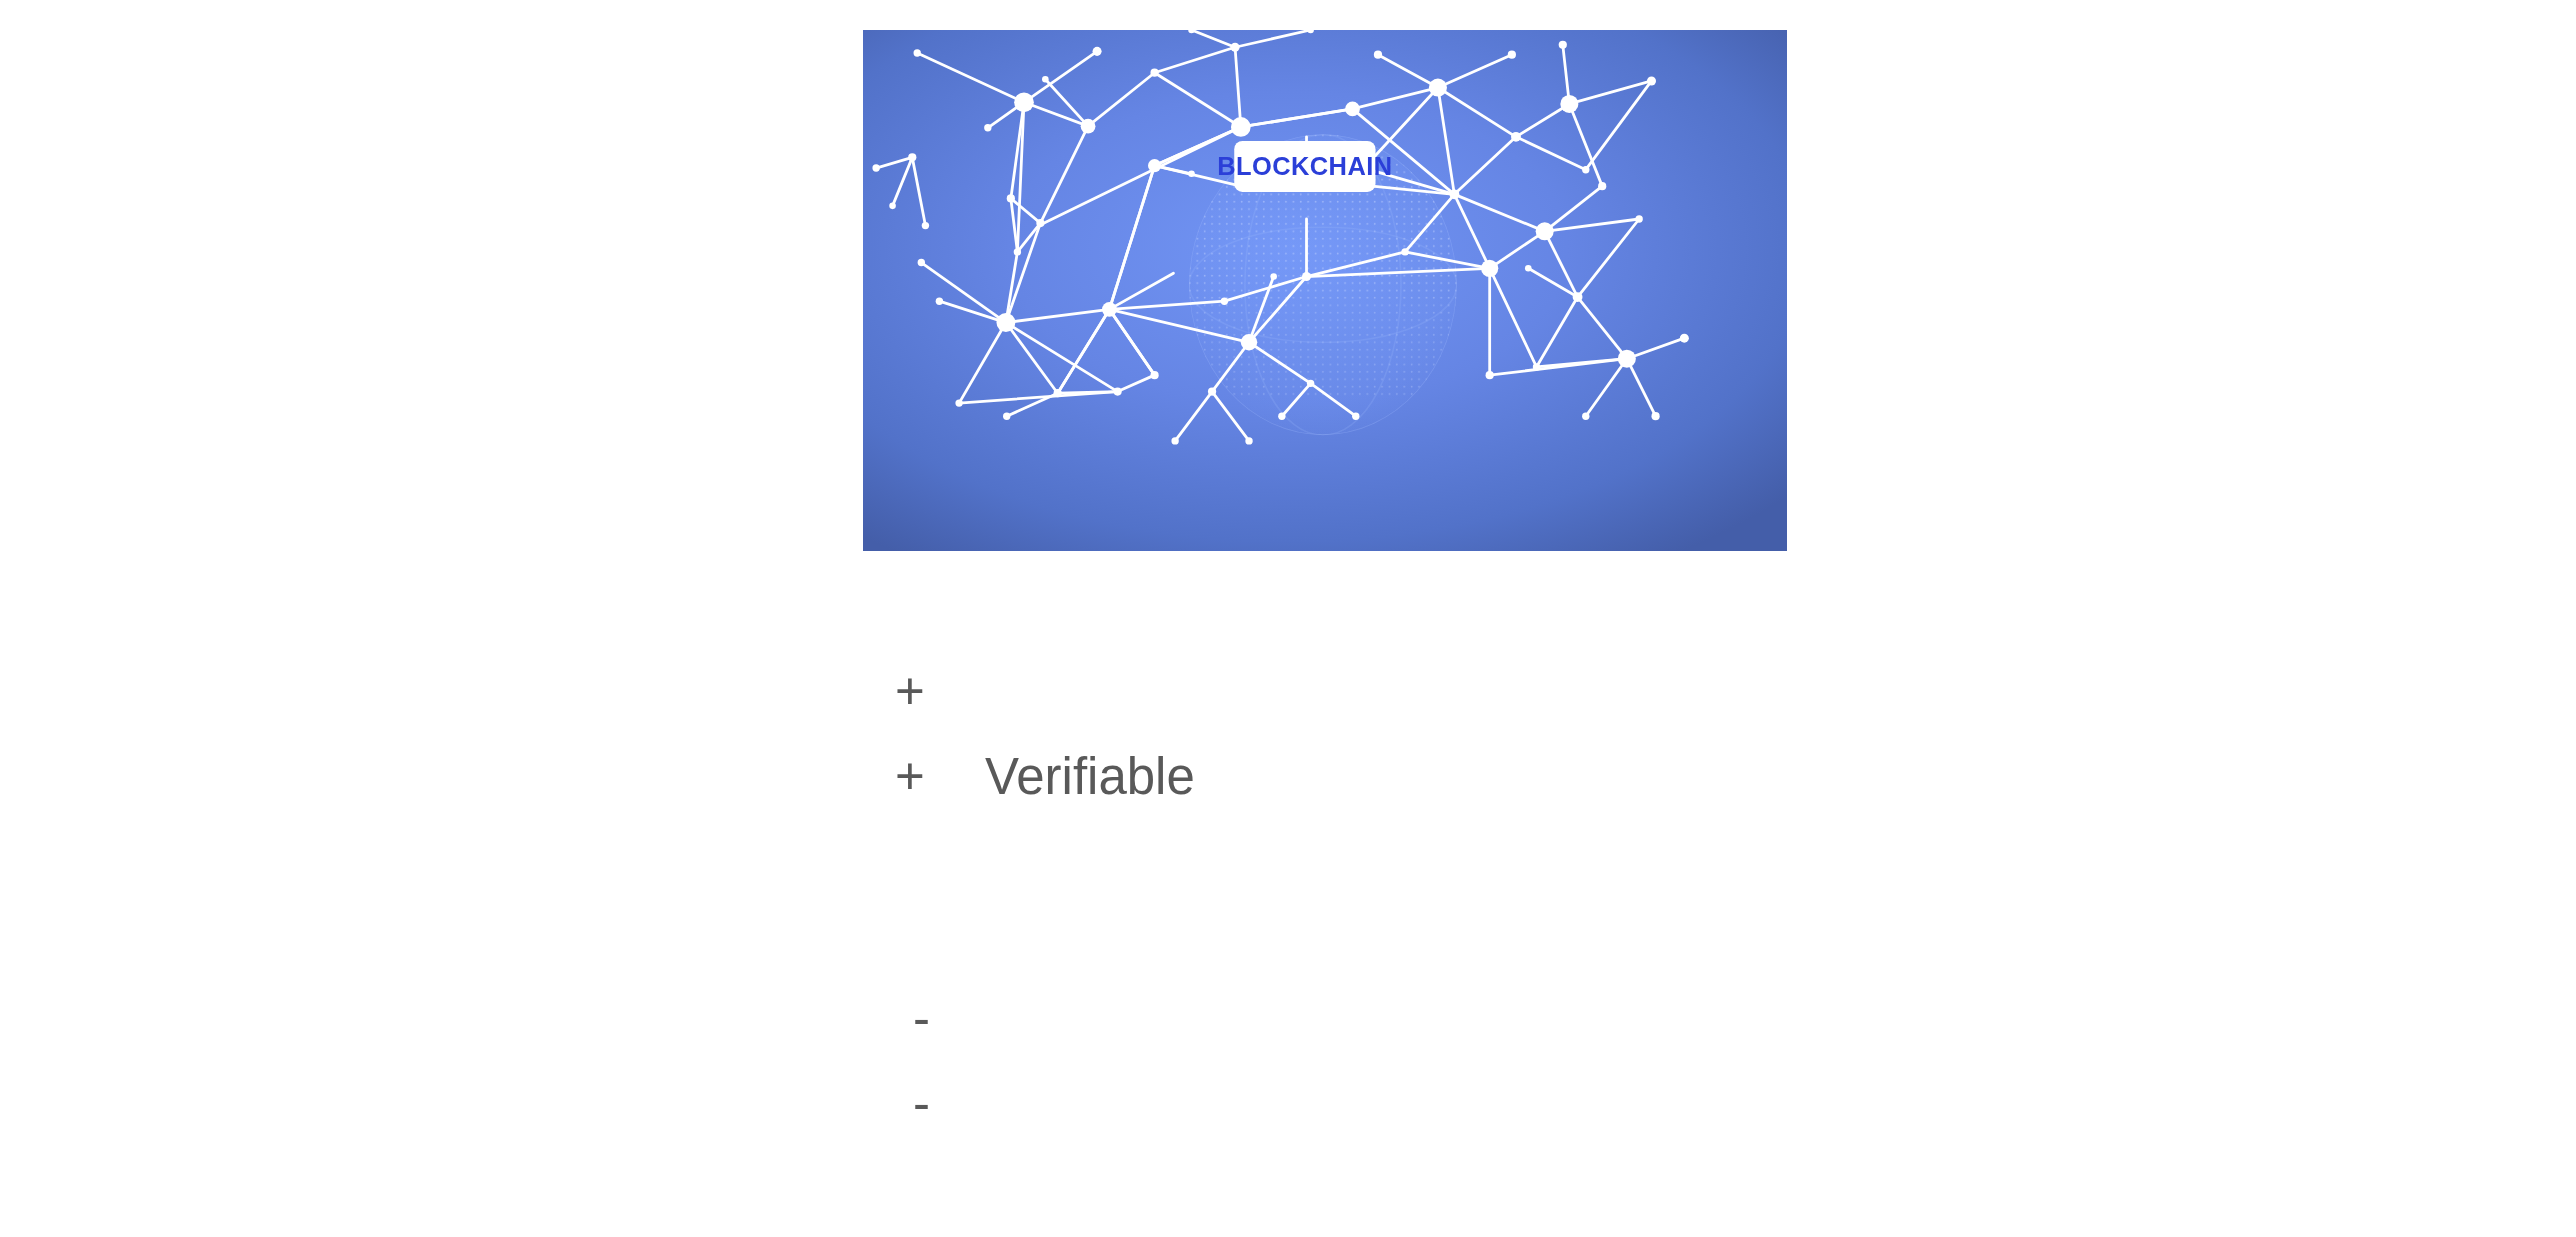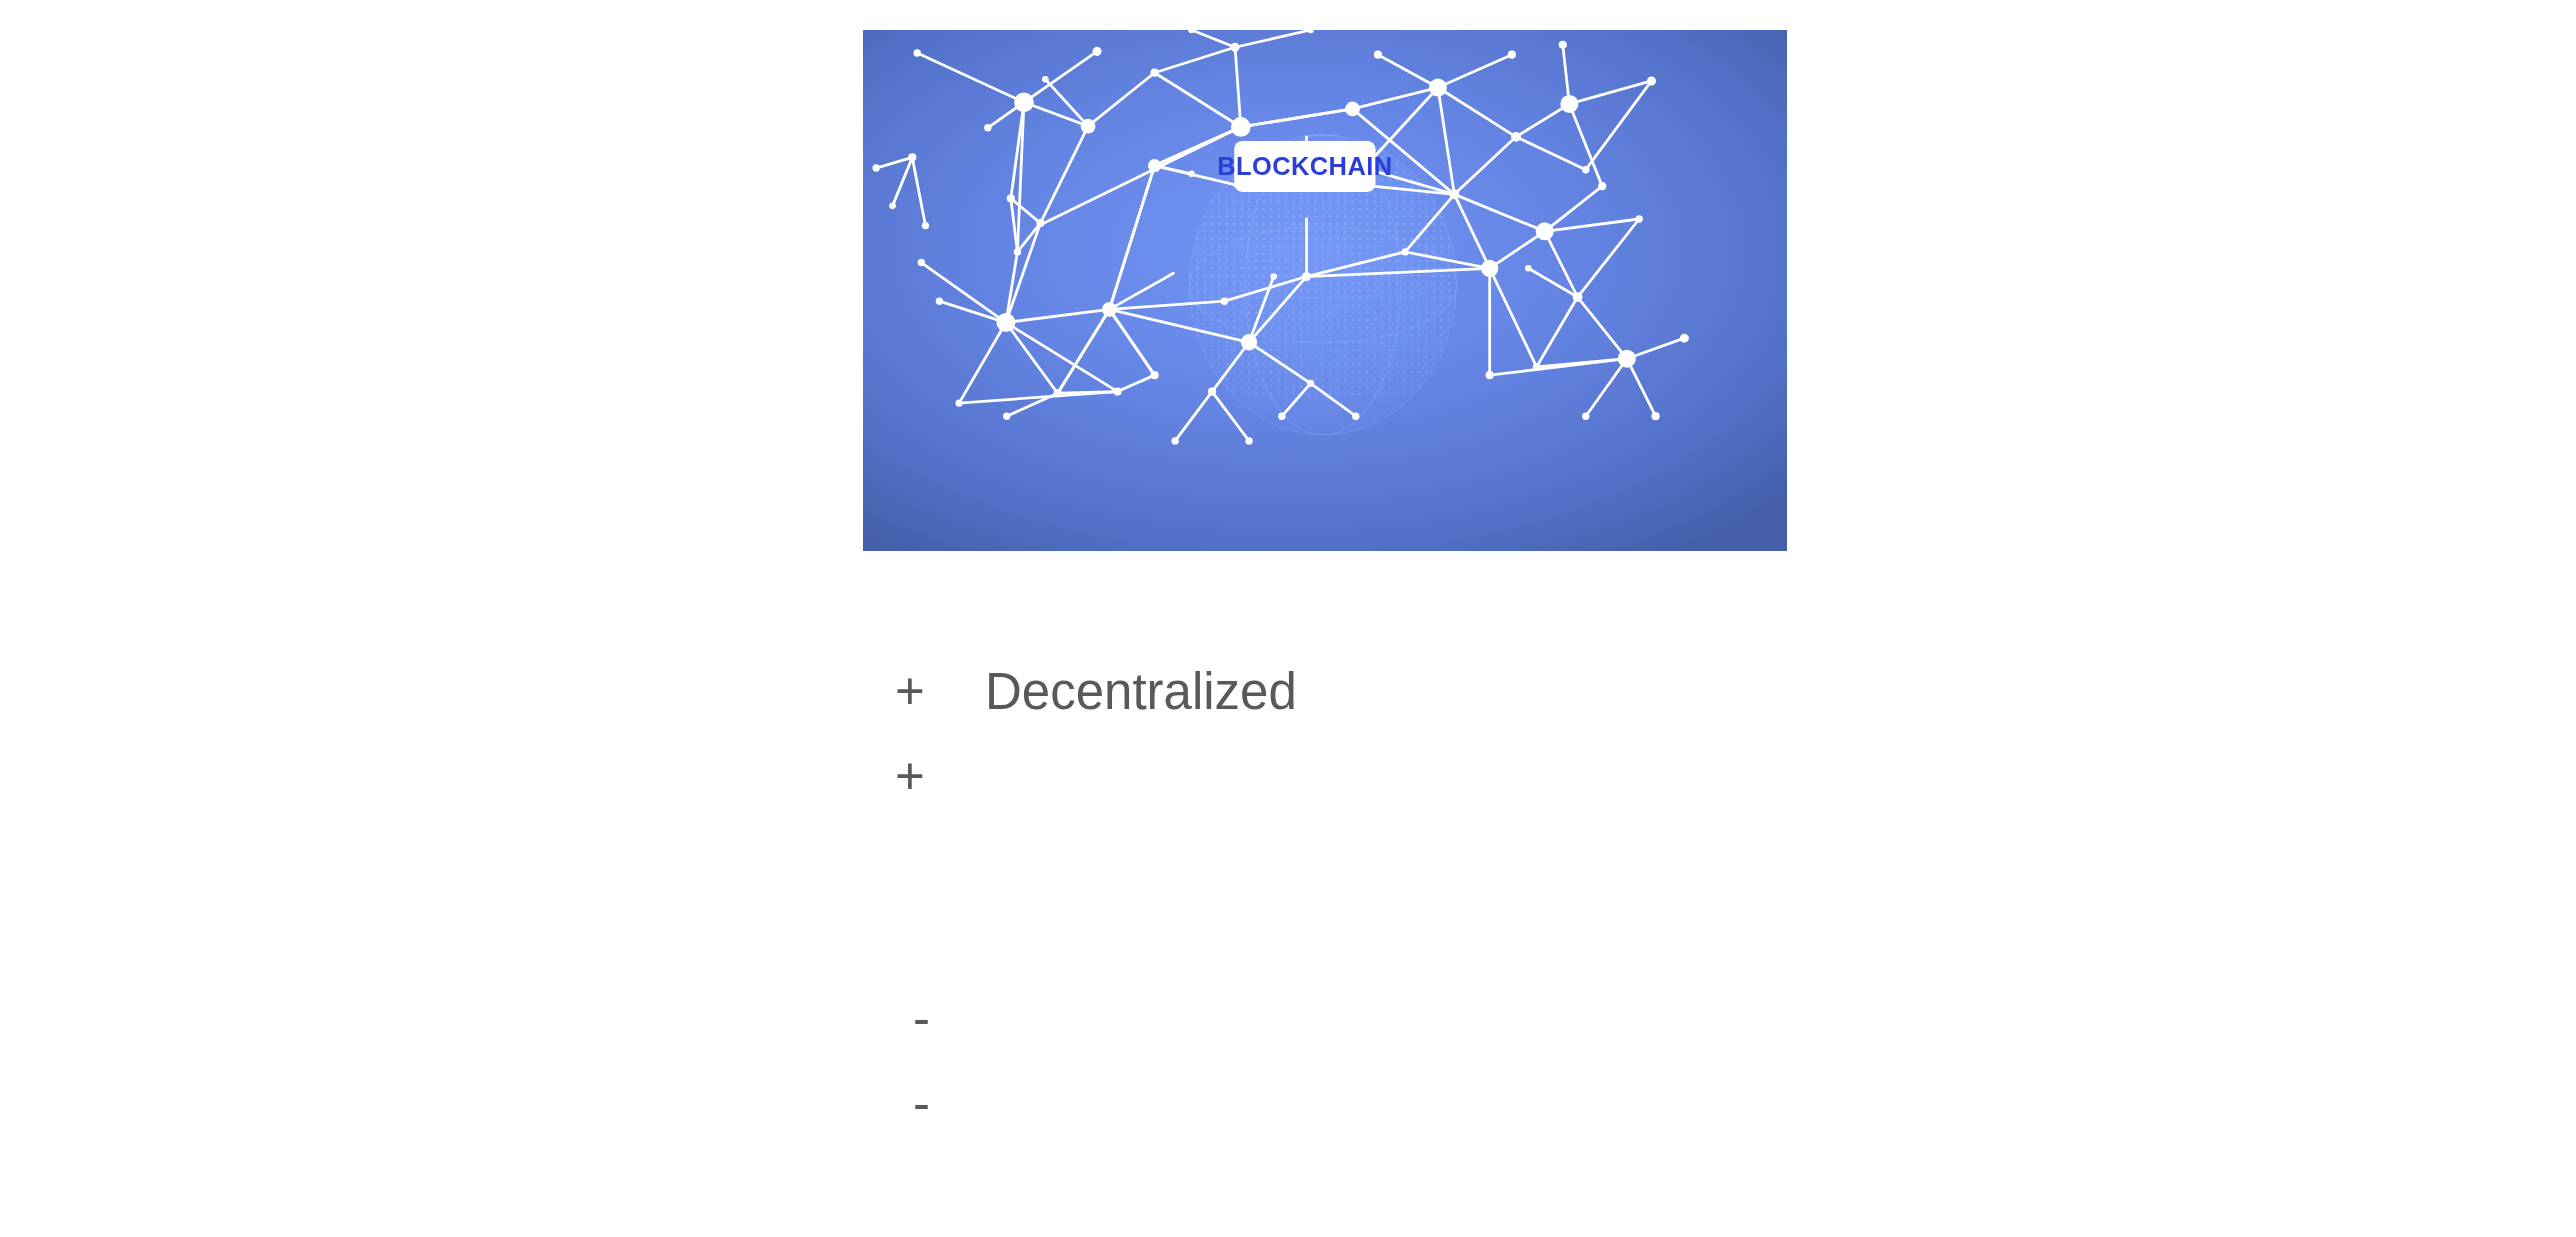--- a/index.html
+++ b/index.html
@@ -280,24 +280,24 @@
     <g>
       <rect x="452" y="135" width="172" height="62" rx="10" ry="10" fill="#ffffff"></rect>
       <text id="svg-blockchain-label" x="538" y="176" text-anchor="middle" font-family="Liberation Sans, sans-serif" font-size="31" font-weight="bold" letter-spacing="0.5" fill="#2b3fd8">BLOCKCHAIN</text>
     </g>
   </svg>
 </div>
 
 <div id="pros-list" class="bullet-list">
   <div class="bullet-row">
     <span class="bullet-marker">+</span>
-    <span class="bullet-label">Decentralized</span>
   </div>
   <div class="bullet-row">
     <span class="bullet-marker">+</span>
+    <span class="bullet-label">Verifiable</span>
   </div>
 </div>
 
 <div id="cons-list" class="bullet-list">
   <div class="bullet-row">
     <span class="bullet-marker">-</span>
   </div>
   <div class="bullet-row">
     <span class="bullet-marker">-</span>
   </div>

